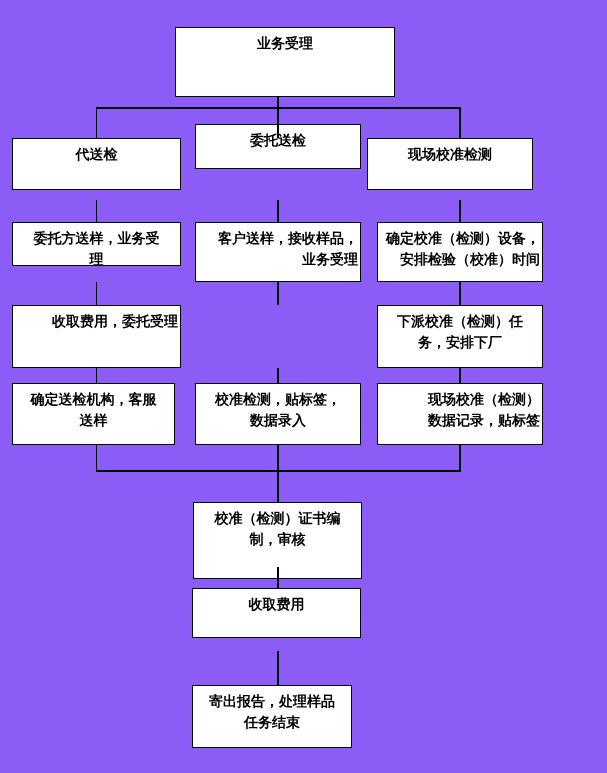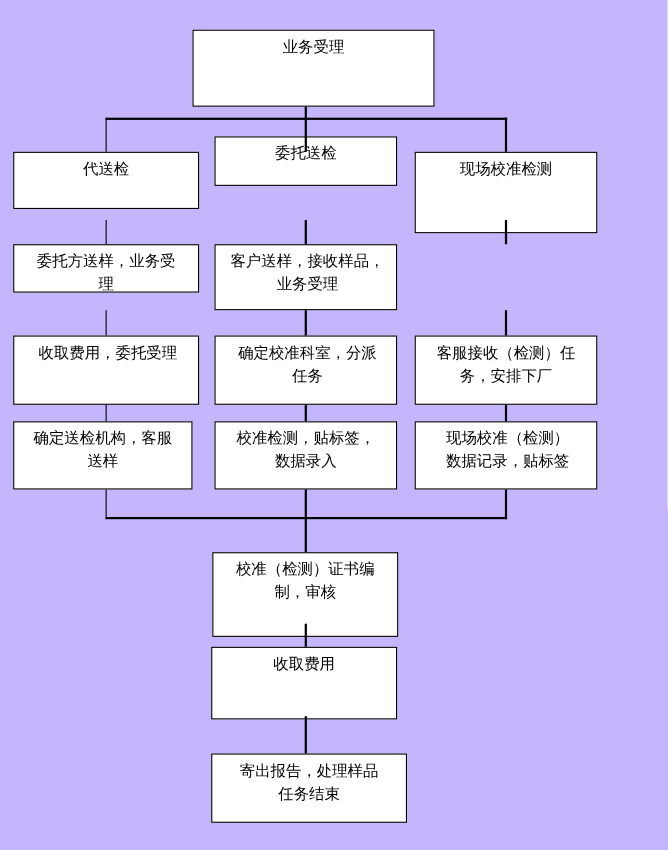--- a/index.html
+++ b/index.html
@@ -4,106 +4,107 @@
 <style>
   html, body {
     margin: 0;
     padding: 0;
     background: #ffffff;
   }
   .canvas {
     position: relative;
     width: 607px;
     height: 773px;
-    background: #c4b5fd;
+    background: #8b5cf6;
     color: #000000;
     font-family: "DejaVu Sans", "Liberation Sans", sans-serif;
     overflow: hidden;
+    font-weight: bold;
   }
   .node {
     position: absolute;
     box-sizing: border-box;
     border: 1.5px solid #000000;
     background: #ffffff;
     font-size: 14px;
     line-height: 21px;
     padding: 5px 3px 2px 3px;
   }
   .node .lbl {
     display: block;
     white-space: pre-line;
   }
   .ta-c { text-align: center; }
-  .ta-l { text-align: center; padding-left: 5px; padding-right: 2px; }
+  .ta-l { text-align: right; padding-left: 5px; padding-right: 2px; }
   .line {
     position: absolute;
     background: #000000;
   }
 </style>
 </head>
 <body>
 
 <div class="canvas">
 
   <div class="node ta-c" style="left:175px;top:27px;width:220px;height:70px">
     <span class="lbl">业务受理</span>
   </div>
 
   <div class="node ta-c" style="left:12px;top:138px;width:169px;height:52px">
     <span class="lbl">代送检</span>
   </div>
   <div class="node ta-c" style="left:195px;top:124px;width:166px;height:45px">
     <span class="lbl">委托送检</span>
   </div>
-  <div class="node ta-c" style="left:377px;top:138px;width:166px;height:74px">
+  <div class="node ta-c" style="left:367px;top:138px;width:166px;height:52px">
     <span class="lbl">现场校准检测</span>
   </div>
 
   <div class="node ta-c" style="left:12px;top:222px;width:169px;height:44px">
     <span class="lbl">委托方送样，业务受
 理</span>
   </div>
   <div class="node ta-l" style="left:195px;top:222px;width:166px;height:60px">
     <span class="lbl">客户送样，接收样品，
 业务受理</span>
   </div>
+  <div class="node ta-l" style="left:377px;top:222px;width:166px;height:60px">
+    <span class="lbl">确定校准（检测）设备，
+安排检验（校准）时间</span>
+  </div>
 
   <div class="node ta-l" style="left:12px;top:305px;width:169px;height:63px">
     <span class="lbl">收取费用，委托受理</span>
   </div>
-  <div class="node ta-l" style="left:195px;top:305px;width:166px;height:63px">
-    <span class="lbl">确定校准科室，分派
-任务</span>
-  </div>
   <div class="node ta-c" style="left:377px;top:305px;width:166px;height:63px">
-    <span class="lbl">客服接收（检测）任
+    <span class="lbl">下派校准（检测）任
 务，安排下厂</span>
   </div>
 
   <div class="node ta-c" style="left:12px;top:383px;width:163px;height:62px">
     <span class="lbl">确定送检机构，客服
 送样</span>
   </div>
   <div class="node ta-c" style="left:195px;top:383px;width:166px;height:62px">
     <span class="lbl">校准检测，贴标签，
 数据录入</span>
   </div>
   <div class="node ta-l" style="left:377px;top:383px;width:166px;height:62px">
     <span class="lbl">现场校准（检测）
 数据记录，贴标签</span>
   </div>
 
   <div class="node ta-c" style="left:193px;top:502px;width:169px;height:77px">
     <span class="lbl">校准（检测）证书编
 制，审核</span>
   </div>
-  <div class="node ta-c" style="left:192px;top:588px;width:169px;height:66px">
+  <div class="node ta-c" style="left:192px;top:588px;width:169px;height:50px">
     <span class="lbl">收取费用</span>
   </div>
-  <div class="node ta-c" style="left:192px;top:685px;width:178px;height:63px">
+  <div class="node ta-c" style="left:192px;top:685px;width:160px;height:63px">
     <span class="lbl">寄出报告，处理样品
 任务结束</span>
   </div>
 
   <div class="line" style="left:277px;top:97px;width:1.5px;height:11.5px"></div>
   <div class="line" style="left:95.75px;top:107px;width:365px;height:1.5px"></div>
   <div class="line" style="left:95.75px;top:107px;width:1.5px;height:31px"></div>
   <div class="line" style="left:277px;top:107px;width:1.5px;height:31px"></div>
   <div class="line" style="left:459.25px;top:107px;width:1.5px;height:31px"></div>
 

